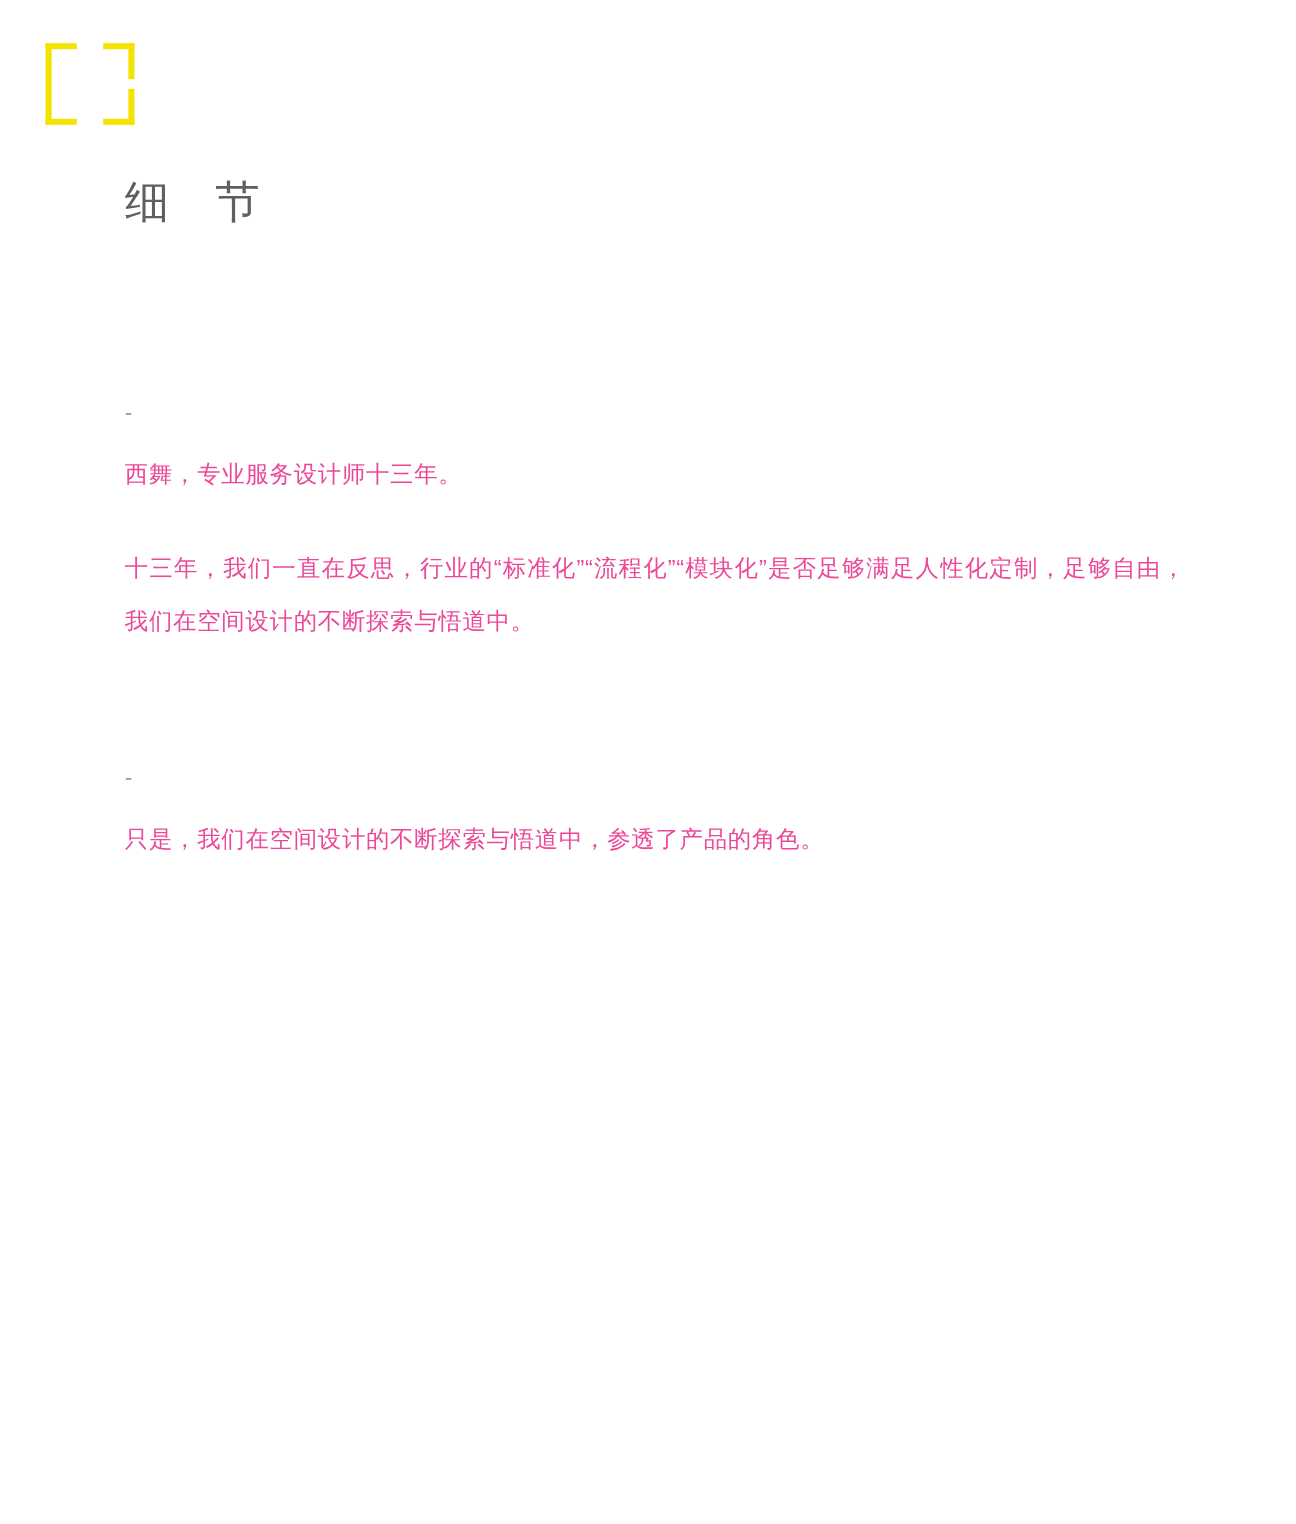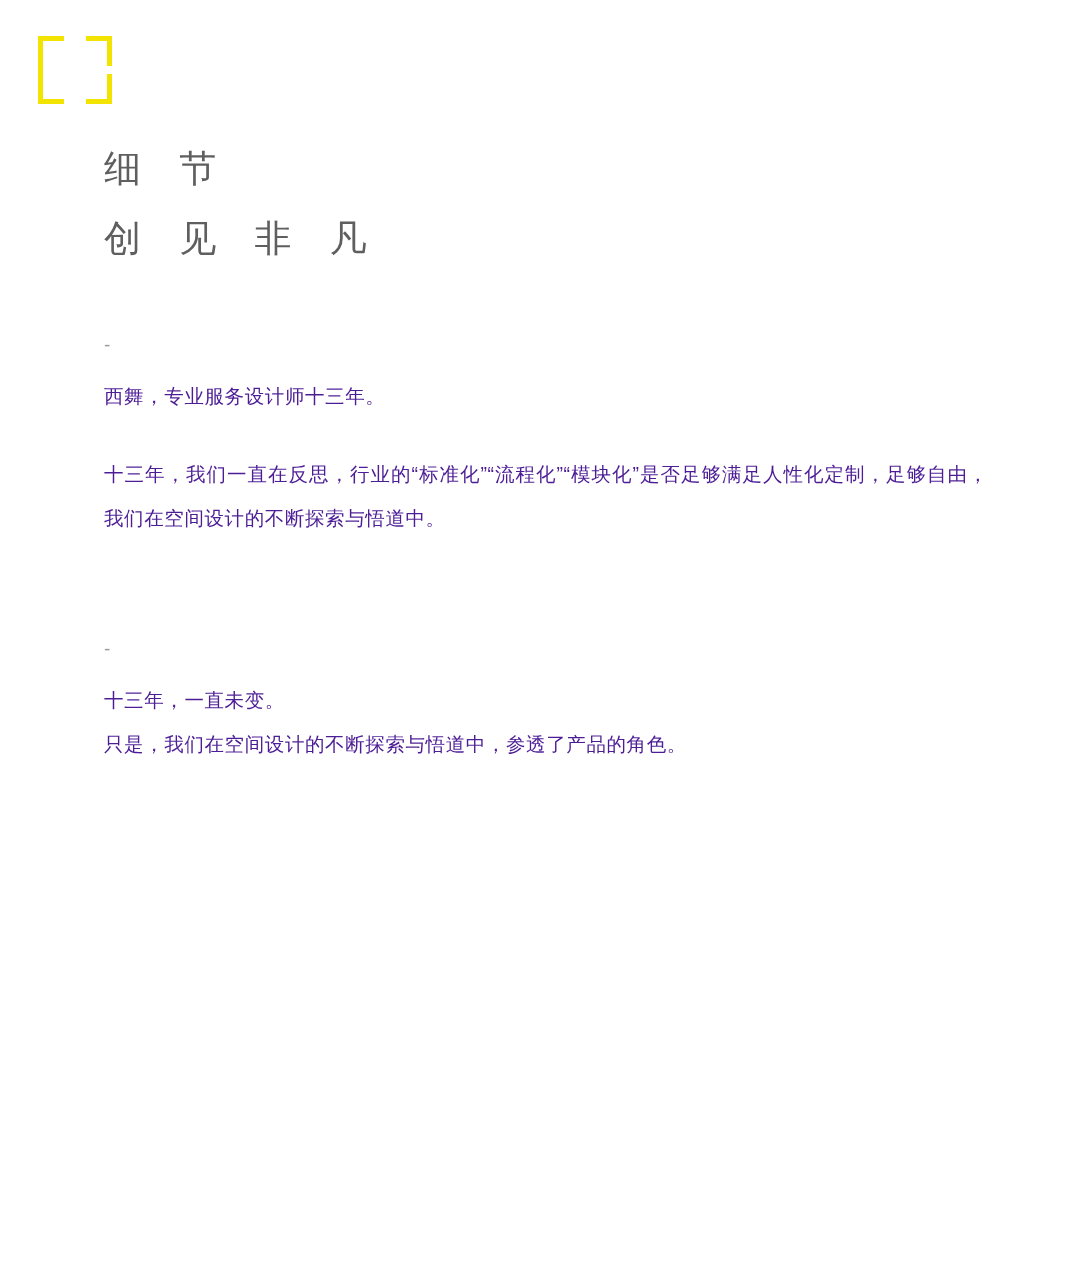--- a/index.html
+++ b/index.html
@@ -81,21 +81,21 @@
   }
   .dash {
     font-size: 19px;
     line-height: 30px;
     color: #9a9a9a;
     letter-spacing: 1px;
   }
   .para {
     font-size: 19.5px;
     line-height: 44px;
-    color: #4c1d95;
+    color: #ec4899;
     letter-spacing: 0.6px;
     text-align: justify;
   }
   .gap-sm { height: 14px; }
   .gap-md { height: 34px; }
   .gap-lg { height: 60px; }
   .gap-xl { height: 84px; }
 </style>
 </head>
 <body>
@@ -107,31 +107,29 @@
     <span class="corner tr"></span>
     <span class="corner bl"></span>
     <span class="corner br"></span>
     <span class="bar-left"></span>
     <span class="bar-right-top"></span>
     <span class="bar-right-bottom"></span>
   </div>
 
   <div class="headline">
     <div class="line">细 节</div>
-    <div class="line">创 见 非 凡</div>
   </div>
 
   <div class="body-copy">
     <div class="dash">-</div>
     <div class="gap-sm"></div>
     <div class="para">西舞，专业服务设计师十三年。</div>
     <div class="gap-md"></div>
     <div class="para">十三年，我们一直在反思，行业的“标准化”“流程化”“模块化”是否足够满足人性化定制，足够自由，我们在空间设计的不断探索与悟道中。</div>
     <div class="gap-md"></div>
     <div class="gap-lg"></div>
     <div class="dash">-</div>
     <div class="gap-sm"></div>
-    <div class="para">十三年，一直未变。</div>
     <div class="para">只是，我们在空间设计的不断探索与悟道中，参透了产品的角色。</div>
     <div class="gap-xl"></div>
   </div>
 
 </div>
 
 </body></html>

